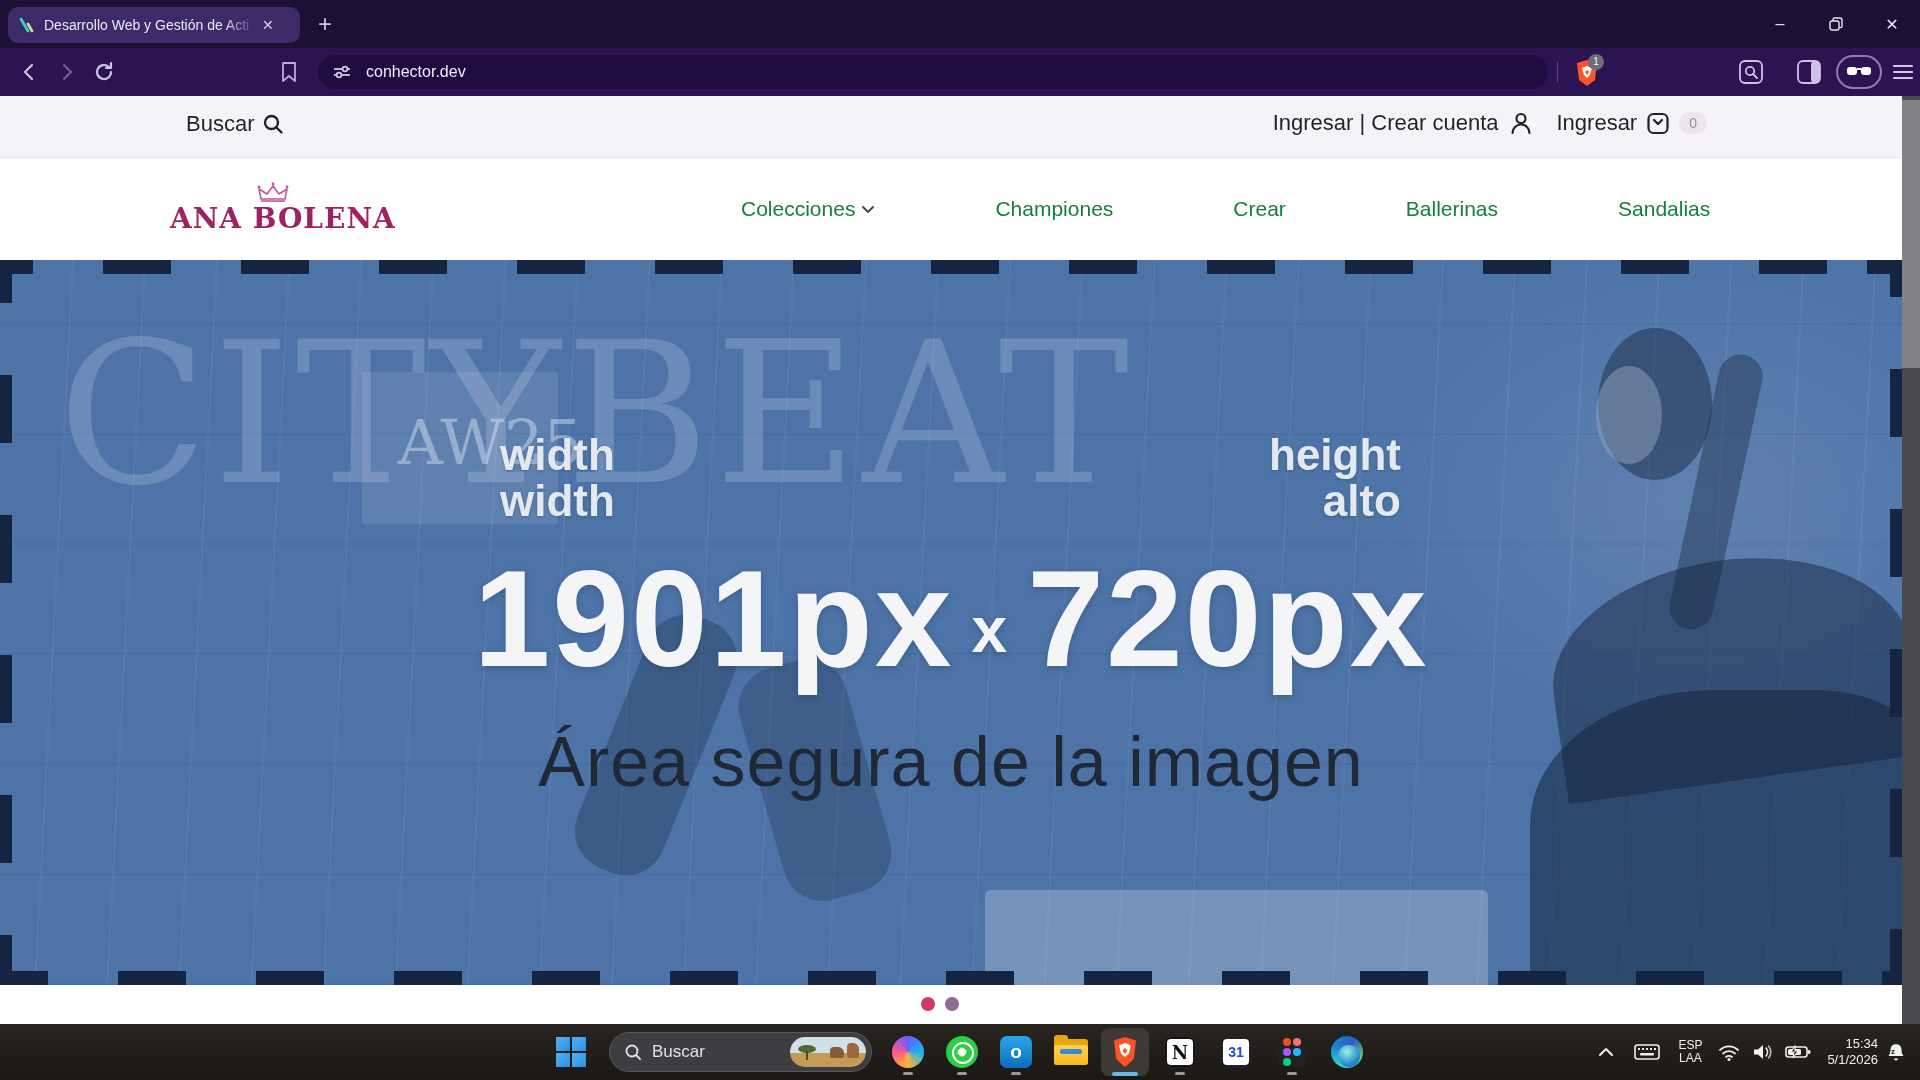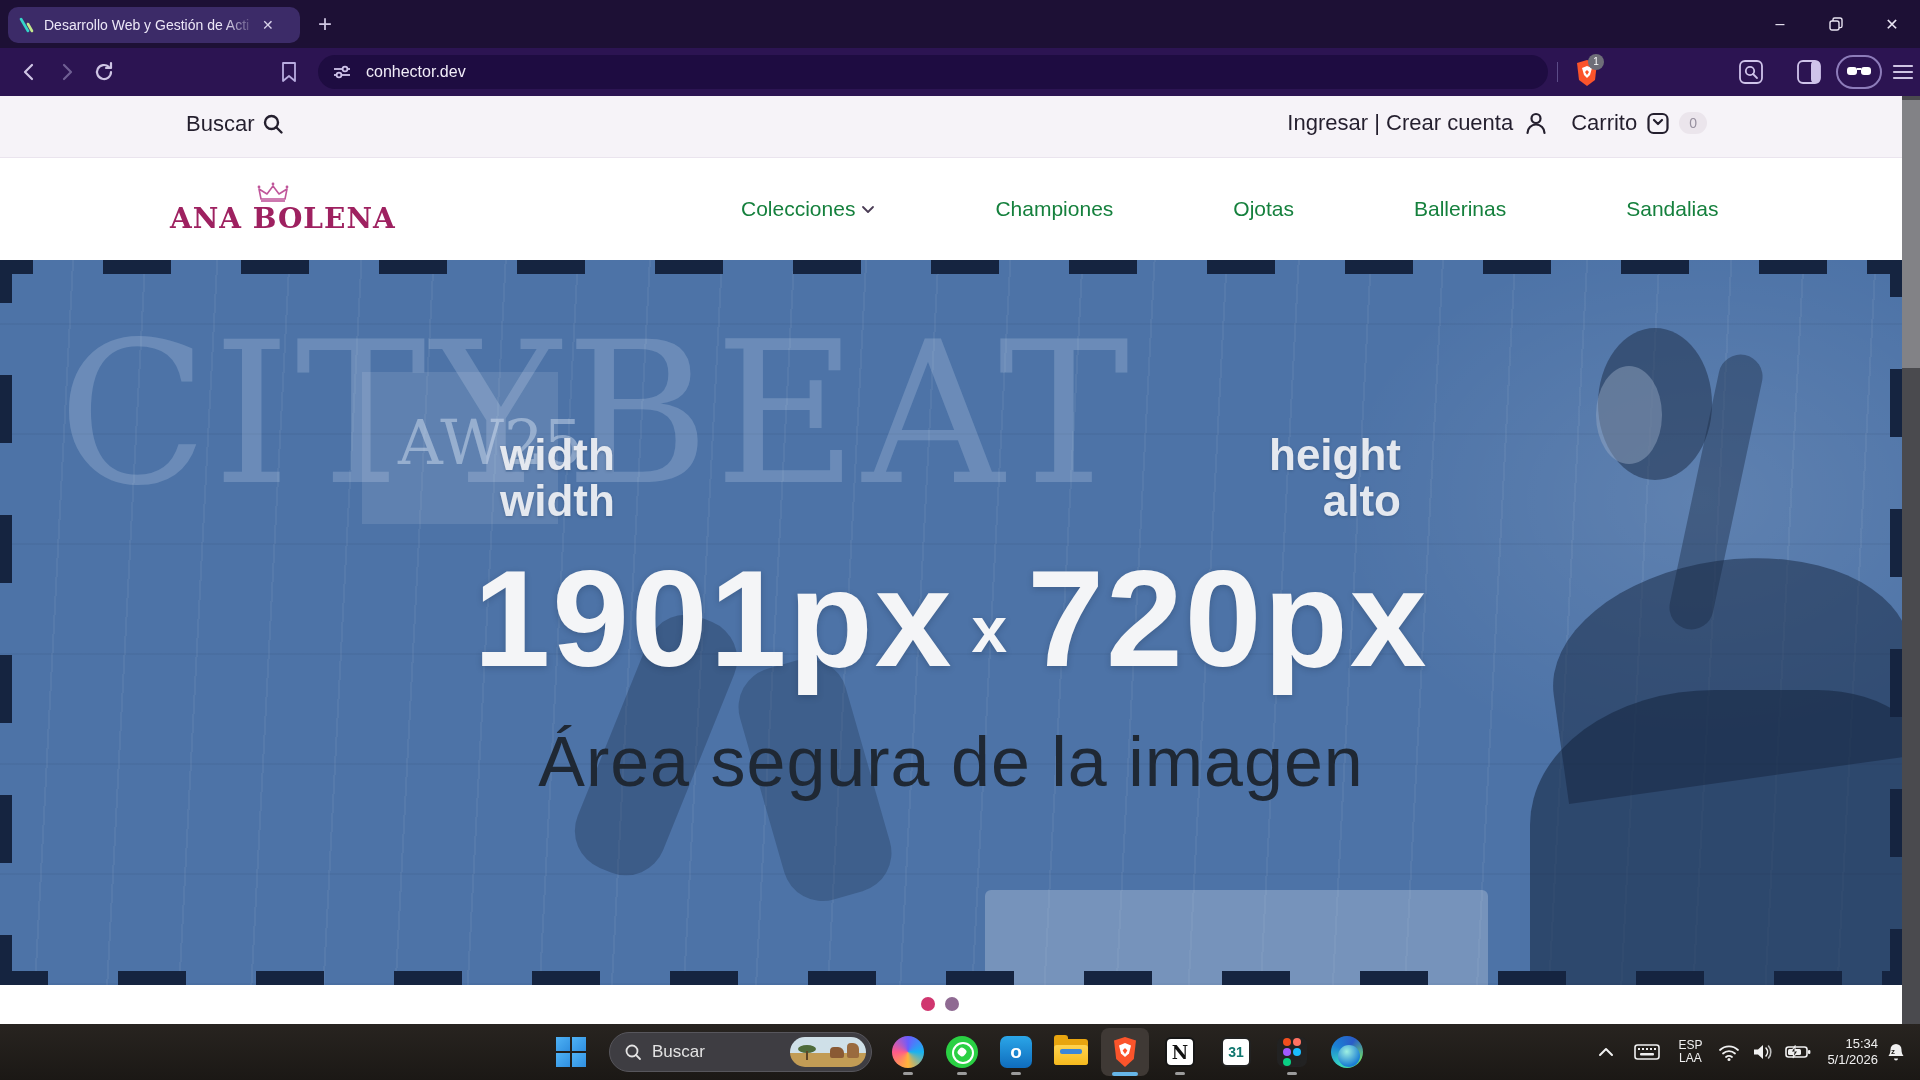--- a/index.html
+++ b/index.html
@@ -133,21 +133,21 @@
     color:#fff;font-weight:700;font-size:19px;display:flex;align-items:center;justify-content:center;}
   .icon-folder{position:relative;width:34px;height:26px;}
   .icon-folder .back{position:absolute;left:0;top:0;width:34px;height:26px;border-radius:3px;background:#e8a50f;}
   .icon-folder .tab2{position:absolute;left:0;top:-4px;width:14px;height:8px;border-radius:3px 3px 0 0;background:#e8a50f;}
   .icon-folder .front{position:absolute;left:0;top:6px;width:34px;height:20px;border-radius:3px;
     background:linear-gradient(180deg,#ffd34e,#f5b91e);}
   .icon-folder .strip2{position:absolute;left:6px;top:10px;width:22px;height:5px;border-radius:2px;background:#3b86d8;}
   .icon-notion{width:30px;height:30px;border-radius:6px;background:#fff;border:2px solid #161616;box-sizing:border-box;
     color:#111;font-family:"DejaVu Serif",serif;font-weight:700;font-size:18px;display:flex;align-items:center;justify-content:center;}
   .icon-cal{width:30px;height:30px;border-radius:6px;background:#fff;border:2px solid #222;box-sizing:border-box;
-    color:#0f766e;font-weight:700;font-size:14px;display:flex;align-items:center;justify-content:center;}
+    color:#1d4ed8;font-weight:700;font-size:14px;display:flex;align-items:center;justify-content:center;}
   .icon-figma{width:30px;height:30px;border-radius:7px;background:#222;display:grid;
     grid-template-columns:8px 8px;grid-gap:2px;align-content:center;justify-content:center;}
   .icon-figma span{width:8px;height:8px;border-radius:4px;}
   .icon-edge{width:32px;height:32px;border-radius:50%;
     background:conic-gradient(from 210deg,#35d3c4,#1b7fd4,#2a5cc8,#6cd86c,#35d3c4);position:relative;overflow:hidden;}
   .icon-edge i{position:absolute;left:7px;top:9px;width:22px;height:22px;border-radius:50%;
     background:radial-gradient(circle at 40% 30%,#9ef0e2,#1b7fd4 70%);}
   .tray{position:absolute;right:0;top:0;height:56px;display:flex;align-items:center;color:#f0f0f0;}
   .tray-item{display:flex;align-items:center;justify-content:center;}
   .lang{font-size:12px;line-height:13px;text-align:center;margin:0 10px;}
@@ -268,21 +268,21 @@
       </span>
     </div>
     <div class="account-row">
       <span>Ingresar | Crear cuenta</span>
       <span style="margin-left:10px;">
         <svg width="26" height="26" viewBox="0 0 26 26">
           <circle cx="13" cy="8.5" r="4.5" fill="none" stroke="#241f2e" stroke-width="2.2"></circle>
           <path d="M4.5 23 a8.5 8.5 0 0 1 17 0" fill="none" stroke="#241f2e" stroke-width="2.2" stroke-linecap="round"></path>
         </svg>
       </span>
-      <span style="margin-left:22px;">Carrito</span>
+      <span style="margin-left:22px;">Ingresar</span>
       <span style="margin-left:8px;">
         <svg width="26" height="26" viewBox="0 0 26 26">
           <rect x="3.5" y="4" width="19" height="19" rx="5" fill="none" stroke="#241f2e" stroke-width="2.2"></rect>
           <path d="M9 10 l4 4 l4-4" fill="none" stroke="#241f2e" stroke-width="2.2" stroke-linecap="round" stroke-linejoin="round"></path>
         </svg>
       </span>
       <span class="cart-pill">0</span>
     </div>
   </div>
 
@@ -298,21 +298,21 @@
       <div class="logo-text">ANA BOLENA</div>
     </div>
     <nav class="main-nav">
       <span class="nav-item">
         <span>Colecciones</span>
         <svg width="14" height="9" viewBox="0 0 14 9">
           <path d="M2 2 L7 7 L12 2" stroke="#4a3c55" stroke-width="1.8" fill="none" stroke-linecap="round" stroke-linejoin="round"></path>
         </svg>
       </span>
       <span class="nav-item">Championes</span>
-      <span class="nav-item">Ojotas</span>
+      <span class="nav-item">Crear</span>
       <span class="nav-item">Ballerinas</span>
       <span class="nav-item">Sandalias</span>
     </nav>
   </div>
 
   <div class="hero">
     <div class="hero-lines"></div>
     <div class="ghost-city">CITYBEAT</div>
     <div class="pale-box"></div>
     <div class="ghost-aw">AW25</div>

